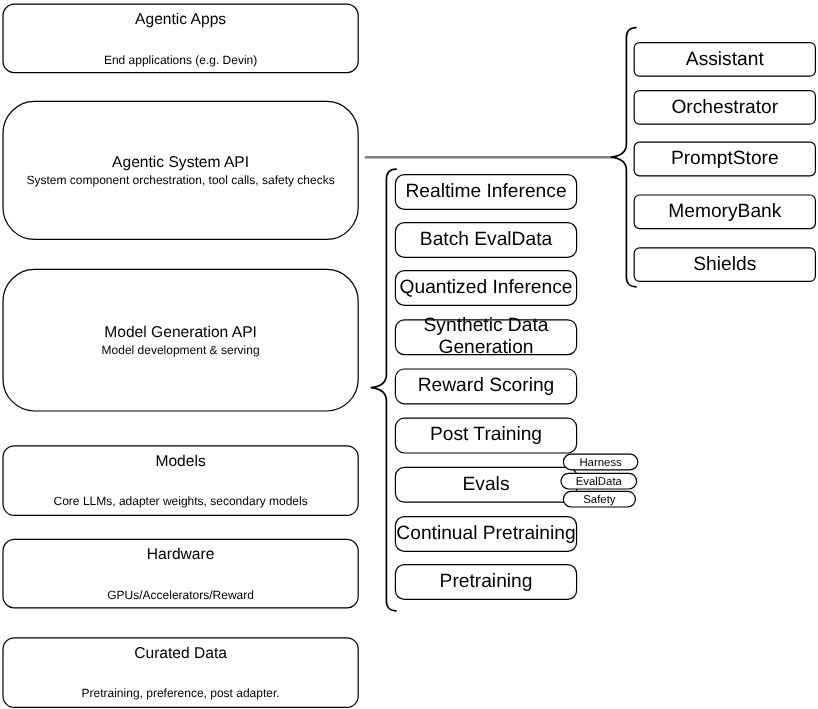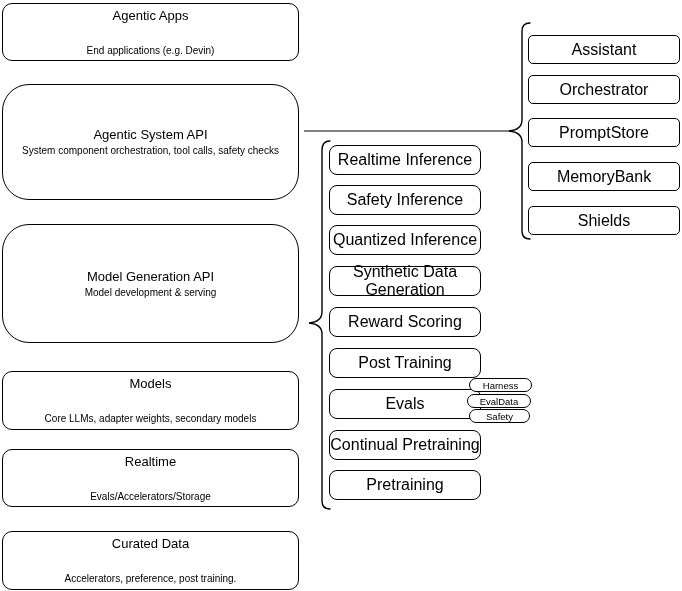--- a/index.html
+++ b/index.html
@@ -103,31 +103,31 @@
     <div class="title">Model Generation API</div>
     <div class="subtitle">Model development &amp; serving</div>
   </div>
 
   <div class="node lnode r10" style="top:371px;height:59px">
     <div class="title">Models</div>
     <div class="subtitle">Core LLMs, adapter weights, secondary models</div>
   </div>
 
   <div class="node lnode r10" style="top:449px;height:58px">
-    <div class="title">Realtime</div>
-    <div class="subtitle">Evals/Accelerators/Storage</div>
+    <div class="title">Hardware</div>
+    <div class="subtitle">GPUs/Accelerators/Reward</div>
   </div>
 
   <div class="node lnode r10" style="top:531px;height:59px">
     <div class="title">Curated Data</div>
-    <div class="subtitle">Accelerators, preference, post training.</div>
+    <div class="subtitle">Pretraining, preference, post adapter.</div>
   </div>
 
   <div class="node mnode" style="top:145px">Realtime Inference</div>
-  <div class="node mnode" style="top:185px">Safety Inference</div>
+  <div class="node mnode" style="top:185px">Batch EvalData</div>
   <div class="node mnode" style="top:225px">Quantized Inference</div>
   <div class="node mnode" style="top:266px">Synthetic Data Generation</div>
   <div class="node mnode" style="top:348px">Post Training</div>
   <div class="node mnode" style="top:307px">Reward Scoring</div>
   <div class="node mnode" style="top:389px">Evals</div>
   <div class="node mnode" style="top:430px">Continual Pretraining</div>
   <div class="node mnode" style="top:470px">Pretraining</div>
 
   <div class="pill" style="left:469px;top:378px;width:63px">Harness</div>
   <div class="pill" style="left:467px;top:394px;width:64px">EvalData</div>

